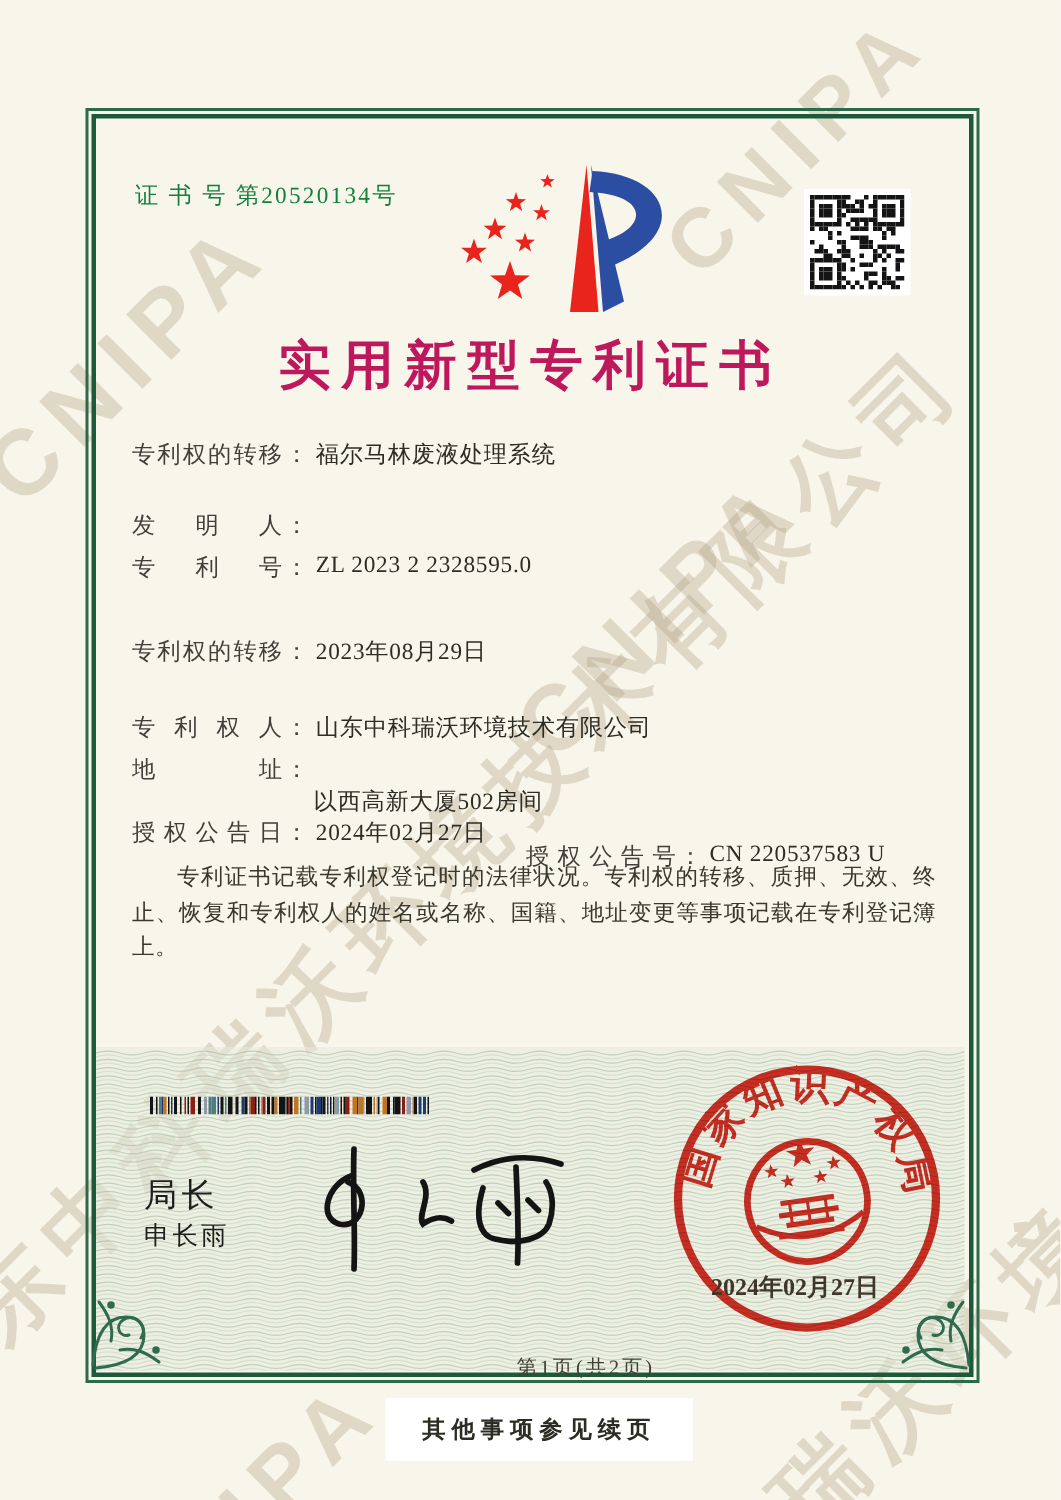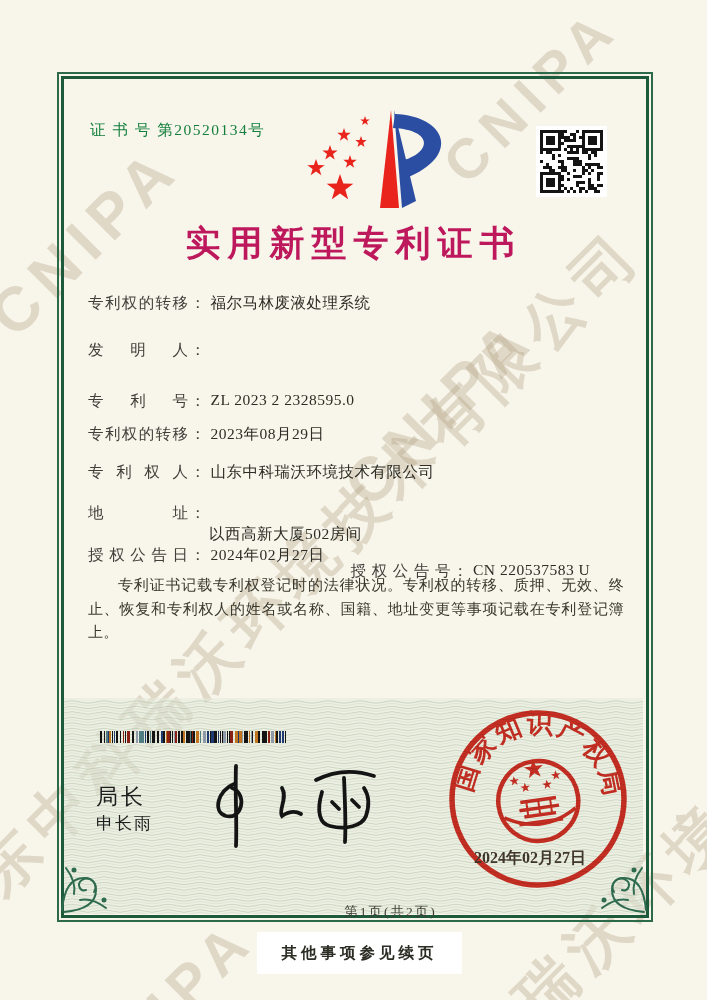--- a/index.html
+++ b/index.html
@@ -21,21 +21,21 @@
   #logo{position:absolute;left:294px;top:104px;z-index:4;}
   .qr-box{position:absolute;left:536px;top:126px;width:71px;height:71px;background:#fff;
       z-index:4;display:flex;align-items:center;justify-content:center;}
   .title{position:absolute;top:220px;left:0;width:100%;text-align:center;font-size:35px;
       font-weight:700;letter-spacing:7px;color:#be185d;z-index:4;}
   .fields{position:absolute;left:88px;top:285px;width:545px;font-size:15.5px;z-index:4;}
   .frow{position:absolute;left:0;display:flex;white-space:nowrap;}
   .flabel{display:inline-block;width:100px;text-align:justify;text-align-last:justify;color:#40403a;}
   .fcolon{padding:0 5px 0 2px;color:#40403a;}
   .fvalue{color:#2d2d25;letter-spacing:.5px;}
-  .r1{top:8px}.r2{top:55px}.r3{top:106px}.r4{top:139px}.r5{top:177px}.r6{top:218px}
+  .r1{top:8px}.r2{top:55px}.r3{top:83px}.r4{top:139px}.r5{top:190px}.r6{top:218px}
   .r6b{top:239px;left:121px}.r7{top:260px}
   .grant-no{margin-left:26px;display:flex;margin-top:16px;}
   .paras{position:absolute;left:88px;top:574px;width:536px;z-index:4;font-size:15px;
       line-height:23.5px;color:#3a382c;text-align:justify;}
   .paras p{margin:0 0 9px 0;text-indent:2em;letter-spacing:.3px;}
   #barcode{position:absolute;left:100px;top:731px;z-index:4;}
   .signer-title{position:absolute;left:96px;top:782px;font-size:22px;color:#1e1e1e;
       letter-spacing:3px;z-index:4;font-family:"Liberation Sans",sans-serif;}
   .signer-name{position:absolute;left:96px;top:812px;font-size:17px;color:#1e1e1e;
       letter-spacing:2px;z-index:4;font-family:Liberation Mono, monospace;}

